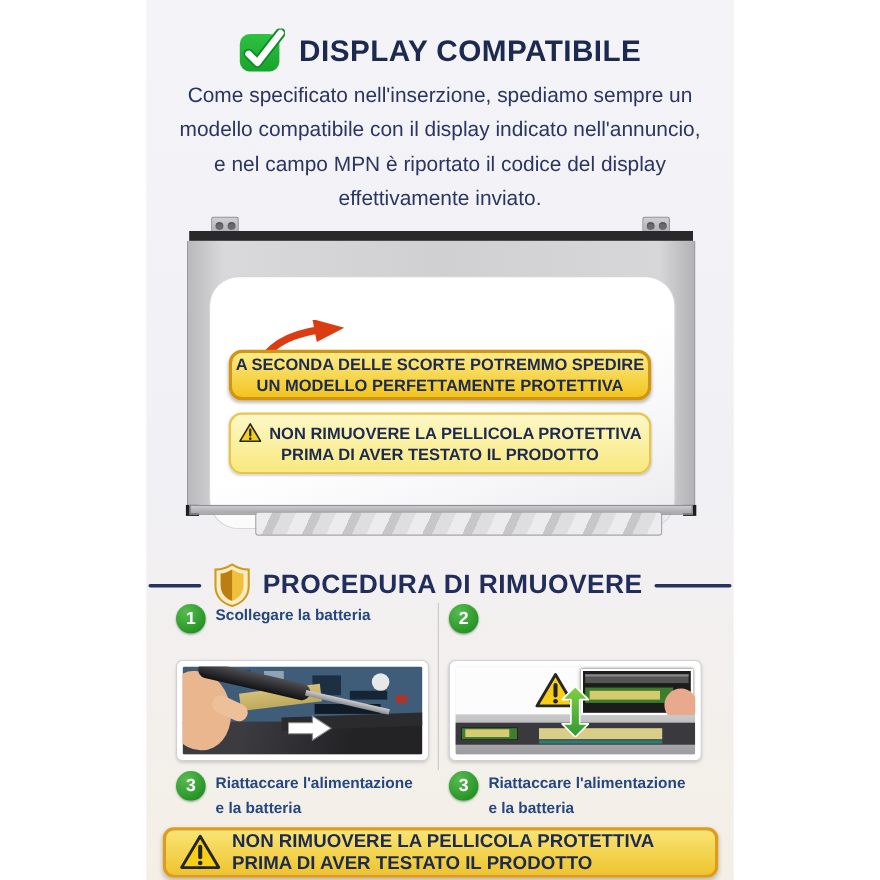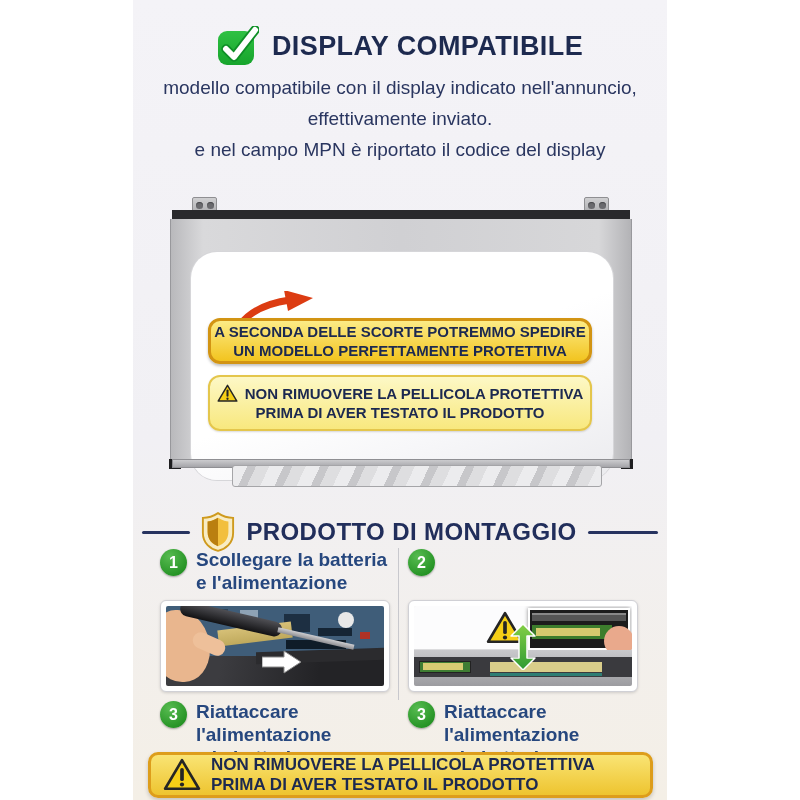--- a/index.html
+++ b/index.html
@@ -58,21 +58,21 @@
 
   
   .cols { position:absolute; top:548px; left:0; width:534px; padding-left:27px; display:flex; gap:18px; }
   .divider { position:absolute; left:265px; top:0; height:152px; width:1px; background:#c8c8cd; }
   .col { width:230px; }
   .step { display:flex; gap:9px; align-items:flex-start; min-height:52px; }
   .badge { flex:none; width:27px; height:27px; border-radius:50%; margin-top:1px;
            background:radial-gradient(circle at 35% 28%,#57bb50,#239123 78%);
            color:#fff; font-weight:bold; font-size:16px; display:flex; align-items:center; justify-content:center;
            box-shadow:0 1px 2px rgba(0,0,0,.35); }
-  .step-text { font-size:19px; font-weight:bold; color:#26477e; line-height:23px; }
+  .step-text { font-size:14px; font-weight:bold; color:#26477e; line-height:23px; }
   .step-bottom { margin-top:8px; }
 
   .photo-card { width:230px; height:92px; background:#fff; border:1px solid #d0d0d5; border-radius:6px;
                 padding:5px; box-shadow:0 1px 3px rgba(0,0,0,.15); }
   .photo-inner { position:relative; width:218px; height:80px; overflow:hidden; border-radius:2px; background:#eee; }
 
   
   .pcb { position:absolute; top:0; left:0; width:218px; height:52px; background:#3f5d79; }
   .pcb .chip1 { position:absolute; left:118px; top:8px; width:26px; height:18px; background:#1d2f42; }
   .pcb .chip2 { position:absolute; left:74px; top:4px; width:18px; height:10px; background:#8fa3b5; }
@@ -131,23 +131,24 @@
         </linearGradient>
           </defs>
         <rect x="1" y="5" width="36" height="34" rx="9" fill="url(#gchk)"></rect>
         <path d="M9,23 L17,31 L38,4" fill="none" stroke="#0e8f26" stroke-width="9.5" stroke-linecap="round" stroke-linejoin="round"></path>
         <path d="M9,23 L17,31 L38,4" fill="none" stroke="#ffffff" stroke-width="6" stroke-linecap="round" stroke-linejoin="round"></path>
       </svg>
       <div class="title">DISPLAY COMPATIBILE</div>
     </div>
 
     <div class="intro">
+      <div>Come specificato nell'inserzione, spediamo sempre un</div>
       <div>modello compatibile con il display indicato nell'annuncio,</div>
+      <div>e nel campo MPN è riportato il codice del display</div>
       <div>effettivamente inviato.</div>
-      <div>e nel campo MPN è riportato il codice del display</div>
     </div>
 
     <div class="panel-fig">
       <div class="bracket bracket-left">
         <div class="hole"></div>
         <div class="hole"></div>
       </div>
       <div class="bracket bracket-right">
         <div class="hole"></div>
         <div class="hole"></div>
@@ -183,33 +184,32 @@
       </div>
     </div>
 
     <div class="proc-head">
       <div class="dash dash-l"></div>
       <svg width="34" height="40" viewBox="0 0 36 42">
         <path d="M18,1 C24,5 30,6 34,6 V22 C34,33 26,39 18,41 C10,39 2,33 2,22 V6 C6,6 12,5 18,1 Z" fill="#f8ecc4" stroke="#cf9a1d" stroke-width="2"></path>
         <path d="M18,6 C23,9 27,10 29,10 V21 C29,29.5 23.5,34 18,36 C12.5,34 7,29.5 7,21 V10 C9,10 13,9 18,6 Z" fill="#f2bf3d"></path>
         <path d="M18,6 C13,9 9,10 7,10 V21 C7,29.5 12.5,34 18,36 Z" fill="#ba7f10"></path>
       </svg>
-      <div class="proc-title">PRODOTTO DI MONTAGGIO</div>
+      <div class="proc-title">PROCEDURA DI RIMUOVERE</div>
       <div class="dash dash-r"></div>
     </div>
 
     <div class="cols">
       <div class="divider"></div>
 
       <div class="col">
         <div class="step">
           <div class="badge">1</div>
           <div class="step-text">
             <div>Scollegare la batteria</div>
-            <div>e l'alimentazione</div>
           </div>
         </div>
 
         <div class="photo-card">
           <div class="photo-inner">
             <div class="pcb">
               <div class="chip4"></div>
                 <div class="chip2"></div>
                 <div class="chip1"></div>
               <div class="chip3"></div>

